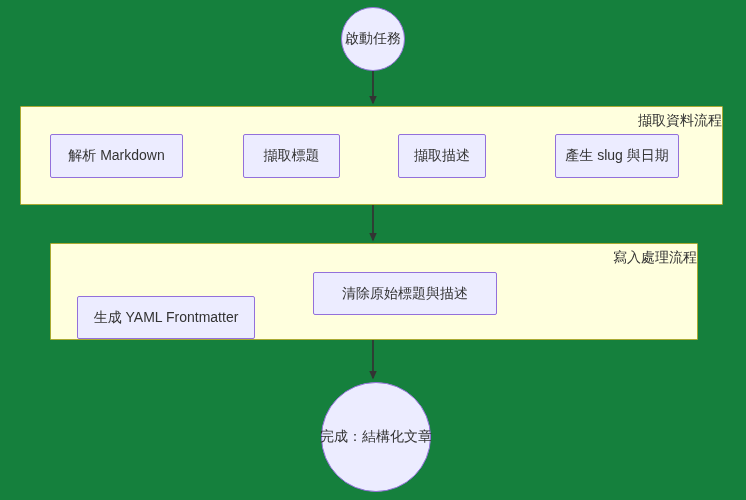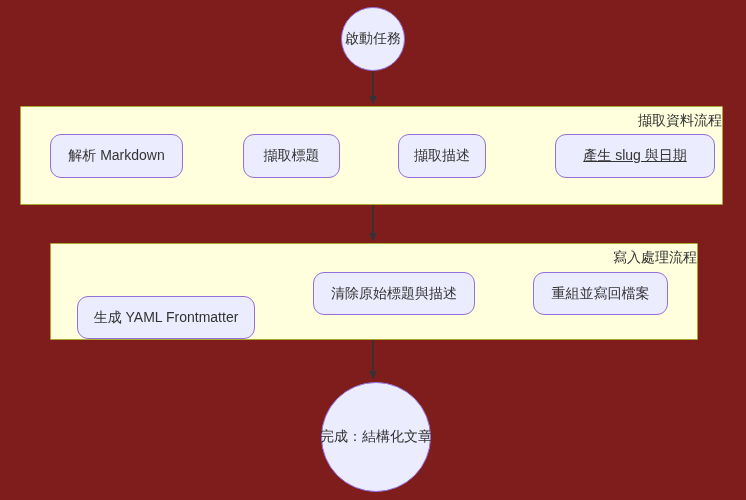--- a/index.html
+++ b/index.html
@@ -4,21 +4,21 @@
 <style>
   html, body {
     margin: 0;
     padding: 0;
     background: #ffffff;
   }
   .canvas {
     position: relative;
     width: 746px;
     height: 500px;
-    background: #7f1d1d;
+    background: #15803d;
     font-family: "Liberation Sans", "DejaVu Sans", sans-serif;
     color: #333333;
     overflow: hidden;
   }
   .edges-layer {
     position: absolute;
     left: 0;
     top: 0;
     width: 746px;
     height: 500px;
@@ -38,21 +38,21 @@
     width: 100%;
     text-align: right;
     font-size: 14px;
     color: #333333;
     line-height: 18px;
   }
   .node {
     position: absolute;
     background: #ececff;
     border: 1px solid #9370db;
-    border-radius: 11px;
+    border-radius: 2px;
     box-sizing: border-box;
     display: flex;
     align-items: center;
     justify-content: center;
     font-size: 14px;
     color: #333333;
     text-align: center;
     white-space: nowrap;
   }
   .circle-node {
@@ -72,24 +72,24 @@
   
   #start-circle { left: 341px; top: 7px;  width: 64px;  height: 64px; }
   #end-circle   { left: 321px; top: 382px; width: 110px; height: 110px; text-align: right; }
 
   #cluster-extract { left: 20px; top: 106px; width: 703px; height: 99px; }
   #cluster-write   { left: 50px; top: 243px; width: 648px; height: 97px; }
 
   #node-parse   { left: 50px;  top: 134px; width: 133px; height: 44px; }
   #node-title   { left: 243px; top: 134px; width: 97px;  height: 44px; }
   #node-desc    { left: 398px; top: 134px; width: 88px;  height: 44px; }
-  #node-slug    { left: 555px; top: 134px; width: 160px; height: 44px; text-decoration: underline; }
+  #node-slug    { left: 555px; top: 134px; width: 124px; height: 44px; }
 
   #node-yaml    { left: 77px;  top: 272px; width: 178px; height: 43px; margin-top: 24px; }
-  #node-clean   { left: 313px; top: 272px; width: 162px; height: 43px; }
+  #node-clean   { left: 313px; top: 272px; width: 184px; height: 43px; }
   #node-rewrite { left: 533px; top: 272px; width: 135px; height: 43px; }
 </style>
 </head>
 <body>
 
 <div class="canvas">
 
   <svg class="edges-layer" width="746" height="500" viewBox="0 0 746 500" xmlns="http://www.w3.org/2000/svg">
     <defs>
       <marker id="arrowhead" markerWidth="9" markerHeight="8" refX="7.5" refY="4" orient="auto" markerUnits="userSpaceOnUse">
@@ -131,21 +131,18 @@
 
   <div id="cluster-write" class="cluster">
     <div class="cluster-label">寫入處理流程</div>
   </div>
   <div id="node-yaml" class="node">
     <span>生成 YAML Frontmatter</span>
   </div>
   <div id="node-clean" class="node">
     <span>清除原始標題與描述</span>
   </div>
-  <div id="node-rewrite" class="node">
-    <span>重組並寫回檔案</span>
-  </div>
 
   <div id="end-circle" class="circle-node">
     <span>完成：結構化文章</span>
   </div>
 
 </div>
 
 </body></html>

